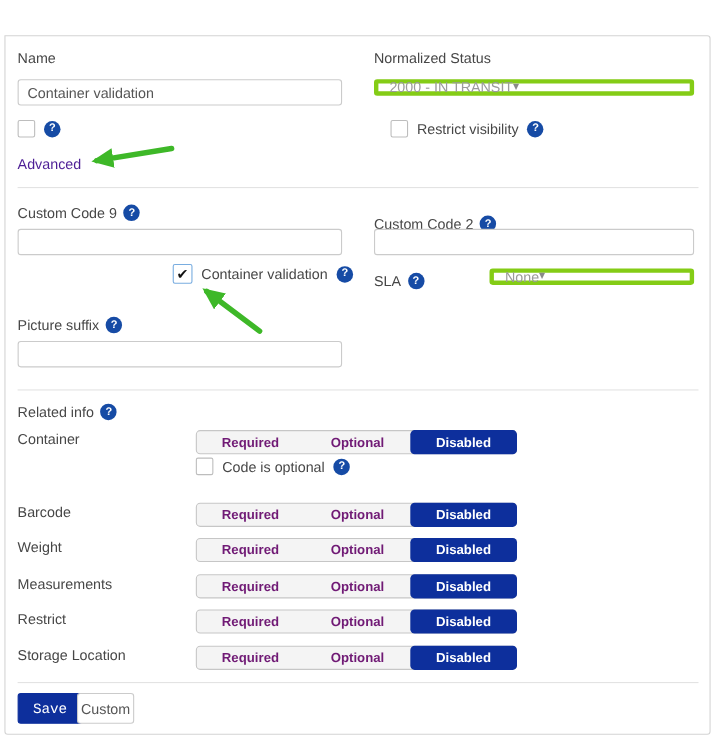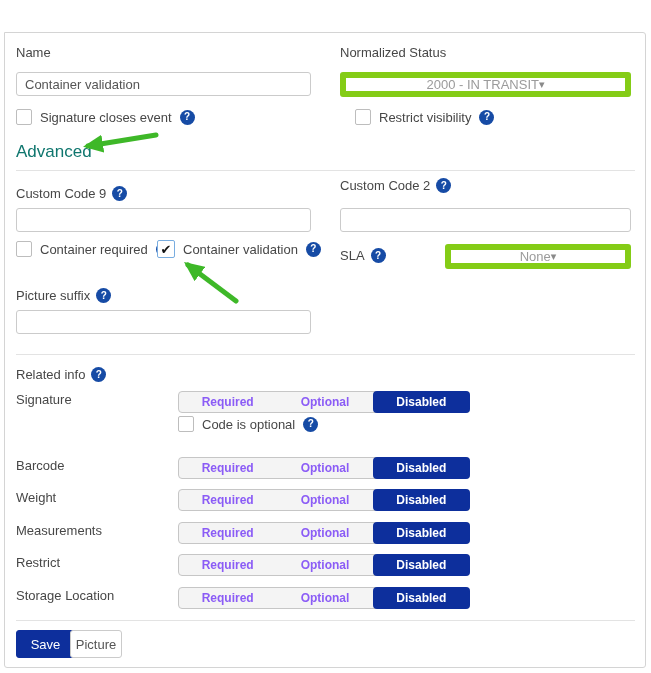--- a/index.html
+++ b/index.html
@@ -18,54 +18,54 @@
     background:#fff; z-index:2; font-size:13px; color:#444;
     line-height:28px; padding-left:12px;
   }
   .flabel { position:absolute; font-size:13px; color:#474747; display:flex; align-items:center; gap:6px; white-space:nowrap; }
   .rowlabel { position:absolute; left:16px; font-size:13px; color:#474747; white-space:nowrap; }
   .input {
     position:absolute; height:24px; border:1px solid #cbcbcb; border-radius:3px;
     padding:0 8px; font-family:inherit; font-size:13px; color:#555; background:#fff; outline:none;
   }
   .select {
-    position:absolute; height:25px; border:6px solid #84cc16; border-radius:3px;
-    background:#fff; display:flex; align-items:center; justify-content:center;
+    position:absolute; height:15px; border:4px solid #84cc16; border-radius:3px;
+    background:#fff; display:flex; align-items:center; justify-content:flex-start;
     padding:0 10px; font-size:13px; color:#9b9b9b; cursor:default;
   }
   .caret { color:#8a8a8a; font-size:11px; line-height:1; }
   .chkrow { position:absolute; display:flex; align-items:center; gap:8px; font-size:13px; color:#474747; white-space:nowrap; }
   .checkbox {
     width:16px; height:16px; border:1px solid #bdbdbd; border-radius:2px;
     background:#fff; display:inline-flex; align-items:center; justify-content:center; flex:none;
   }
   .checkbox.checked {
     width:18px; height:18px; border:1px solid #79ade0; color:#111;
     font-size:13px; font-weight:bold; line-height:1;
   }
   .help {
     width:15px; height:15px; border-radius:50%; background:#164ba5; color:#fff;
     font-size:10px; font-weight:bold; display:inline-flex; align-items:center;
     justify-content:center; flex:none; line-height:1; cursor:pointer;
   }
-  .link { position:absolute; font-size:17px; color:#0f766e; cursor:pointer; }
+  .link { position:absolute; font-size:13px; color:#4c1d95; cursor:pointer; }
   .divider { position:absolute; left:16px; width:619px; height:1px; background:#e3e3e3; }
   .seg {
     position:absolute; left:178px; width:292px; height:22px;
     border:1px solid #c6c6c6; border-radius:4px; background:#f4f4f4; display:flex;
   }
   .seg .opt {
     flex:1; display:flex; align-items:center; justify-content:center;
-    font-size:12px; font-weight:bold; color:#8b5cf6; cursor:pointer;
+    font-size:12px; font-weight:bold; color:#701a75; cursor:pointer;
   }
   .seg .opt.sel { background:#0d2f9c; color:#fff; border-radius:4px; margin:-1px; }
   .btn-save {
     position:absolute; left:16px; top:630px; width:59px; height:28px;
     background:#0d2f9c; color:#fff; border:1px solid #0d2f9c; border-radius:3px;
-    font-family:Liberation Sans, sans-serif; font-size:13px; cursor:pointer;
+    font-family:Liberation Mono, monospace; font-size:13px; cursor:pointer;
   }
   .btn-cancel {
     position:absolute; left:70px; top:630px; width:52px; height:28px;
     background:#fff; color:#555; border:1px solid #cbcbcb; border-radius:3px;
     font-family:inherit; font-size:13px; cursor:pointer;
   }
   .arrows { position:absolute; left:0; top:0; pointer-events:none; z-index:5; }
 </style>
 </head>
 <body>
@@ -83,51 +83,45 @@
   <div class="flabel" style="left:340px;top:45px">
     <span>Normalized Status</span>
   </div>
   <div class="select" style="left:340px;top:72px;width:291px">
     <span>2000 - IN TRANSIT</span>
     <span class="caret">▾</span>
   </div>
 
   <div class="chkrow" style="left:16px;top:109px">
     <span class="checkbox"></span>
-    <span>Signature closes event</span>
     <span class="help">?</span>
   </div>
 
   <div class="chkrow" style="left:355px;top:109px">
     <span class="checkbox"></span>
     <span>Restrict visibility</span>
     <span class="help">?</span>
   </div>
 
   <div class="link" style="left:16px;top:142px"><span>Advanced</span></div>
 
   <div class="divider" style="top:170px"></div>
 
   <div class="flabel" style="left:16px;top:186px">
     <span>Custom Code 9</span>
     <span class="help">?</span>
   </div>
   <input class="input" style="left: 16px; top: 208px; width: 295px;" value="">
 
-  <div class="flabel" style="left:340px;top:178px">
+  <div class="flabel" style="left:340px;top:196px">
     <span>Custom Code 2</span>
     <span class="help">?</span>
   </div>
   <input class="input" style="left: 340px; top: 208px; width: 291px;" value="">
 
-  <div class="chkrow" style="left:16px;top:241px">
-    <span class="checkbox"></span>
-    <span>Container required</span>
-    <span class="help">?</span>
-  </div>
   <div class="chkrow" style="left:157px;top:240px">
     <span class="checkbox checked">✔</span>
     <span>Container validation</span>
     <span class="help">?</span>
   </div>
 
   <div class="flabel" style="left:340px;top:248px">
     <span>SLA</span>
     <span class="help">?</span>
   </div>
@@ -142,21 +136,21 @@
   </div>
   <input class="input" style="left: 16px; top: 310px; width: 295px;" value="">
 
   <div class="divider" style="top:354px"></div>
 
   <div class="flabel" style="left:16px;top:367px">
     <span>Related info</span>
     <span class="help">?</span>
   </div>
 
-  <div class="rowlabel" style="top:392px">Signature</div>
+  <div class="rowlabel" style="top:392px">Container</div>
   <div class="seg" style="top:391px">
     <div class="opt">Required</div>
     <div class="opt">Optional</div>
     <div class="opt sel">Disabled</div>
   </div>
   <div class="chkrow" style="left:178px;top:416px">
     <span class="checkbox"></span>
     <span>Code is optional</span>
     <span class="help">?</span>
   </div>
@@ -192,21 +186,21 @@
   <div class="rowlabel" style="top:588px">Storage Location</div>
   <div class="seg" style="top:587px">
     <div class="opt">Required</div>
     <div class="opt">Optional</div>
     <div class="opt sel">Disabled</div>
   </div>
 
   <div class="divider" style="top:620px"></div>
 
   <button class="btn-save">Save</button>
-  <button class="btn-cancel">Picture</button>
+  <button class="btn-cancel">Custom</button>
 
   <svg class="arrows" width="651" height="673">
     <defs>
       <marker id="ah" markerUnits="userSpaceOnUse" markerWidth="20" markerHeight="18" refX="15" refY="9" orient="auto">
         <path d="M0,0 L20,9 L0,18 Z" fill="#3eb828"></path>
       </marker>
     </defs>
     <line x1="156" y1="135" x2="88" y2="146" stroke="#3eb828" stroke-width="5" stroke-linecap="round" marker-end="url(#ah)"></line>
     <line x1="236" y1="301" x2="188" y2="265" stroke="#3eb828" stroke-width="5" stroke-linecap="round" marker-end="url(#ah)"></line>
   </svg>

